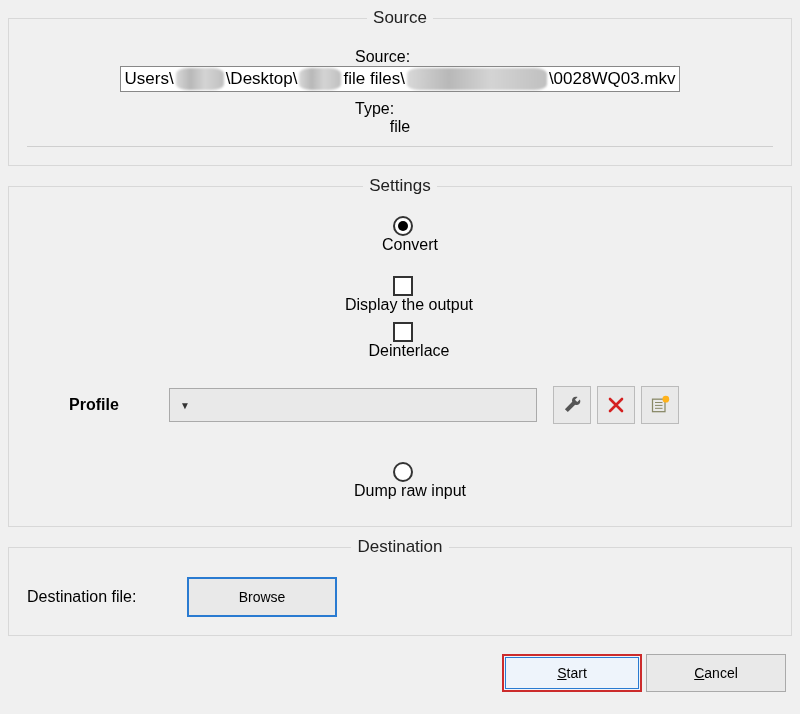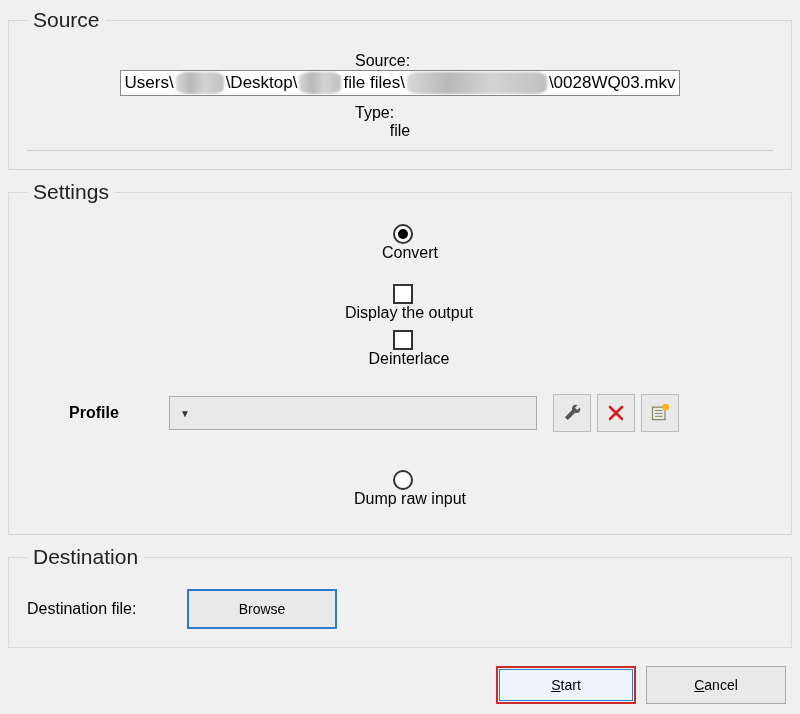--- a/index.html
+++ b/index.html
@@ -14,22 +14,23 @@
       height: 714px;
     }
     fieldset {
       border: 1px solid #d8d8d8;
       margin: 0 0 10px 0;
       padding: 12px 18px 18px 18px;
       background: #f0f0f0;
     }
     legend {
       padding: 0 6px;
-      font-size: 21px;
+      font-size: 17px;
       color: #222;
+      text-align: center;
     }
     .row {
       display: flex;
       align-items: center;
       margin: 8px 0;
       flex-direction: column;
     }
     .label {
       width: 80px;
       margin-right: 10px;
@@ -157,21 +158,21 @@
       font-size: 14px;
     }
     .btn.browse {
       border: 2px solid #2a7bd1;
       height: 40px;
       min-width: 150px;
     }
     .button-bar {
       display: flex;
       justify-content: flex-end;
-      gap: 10px;
+      gap: 4px;
       padding: 8px 6px 0 0;
     }
     .btn.start {
       border: 2px solid #cc2b2b;
       background: #eef4fb;
       outline: 1px solid #2a7bd1;
       outline-offset: -4px;
     }
     .underline-first::first-letter { text-decoration: underline; }
     .spacer-big { height: 30px; }

